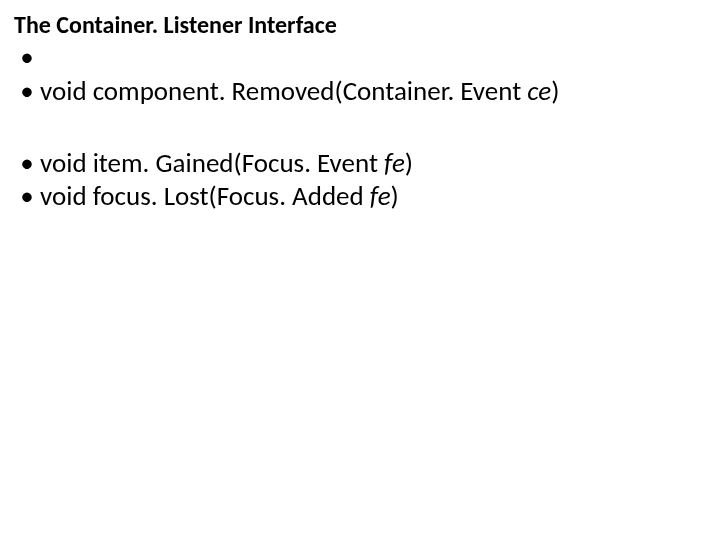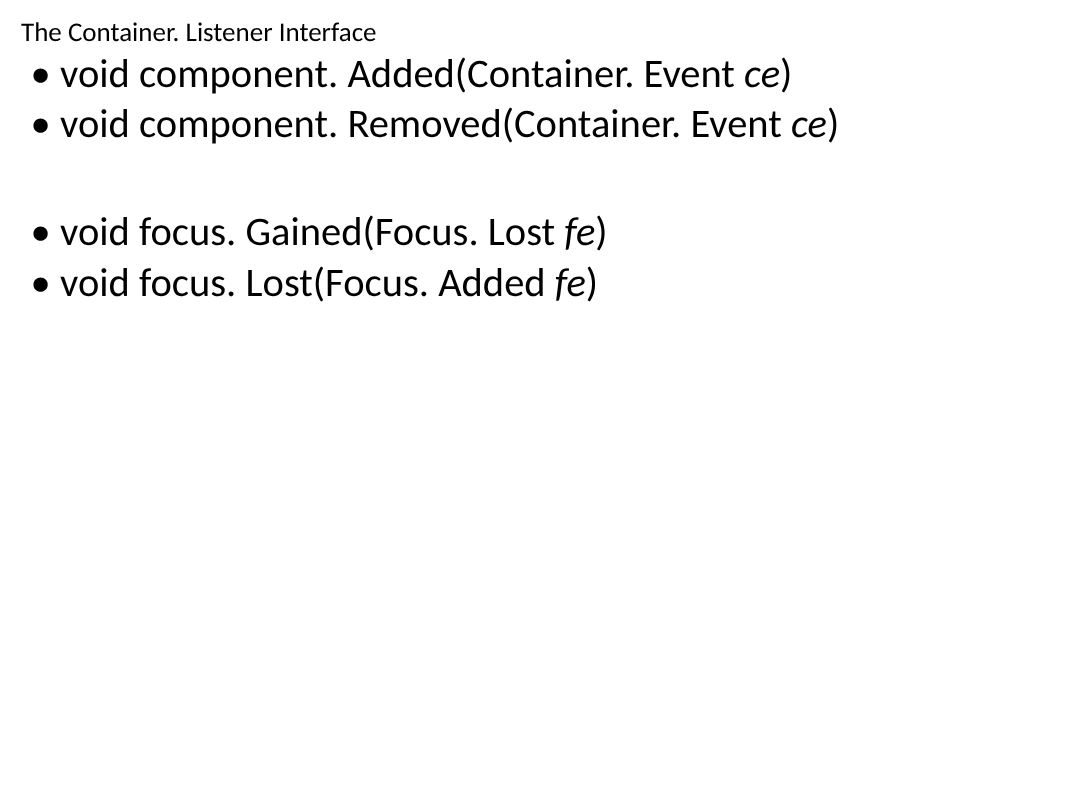--- a/index.html
+++ b/index.html
@@ -14,22 +14,22 @@
   .slide {
     box-sizing: border-box;
     width: 720px;
     height: 540px;
     padding: 10px 14px 0 14px;
   }
   .block {
     margin-bottom: 38px;
   }
   .heading {
-    font-weight: 400;
-    font-size: 18px;
+    font-weight: 700;
+    font-size: 24px;
     line-height: 1.25;
   }
   .line {
     font-size: 27px;
     line-height: 1.25;
     display: flex;
     align-items: baseline;
   }
   .bullet-dot {
     display: inline-block;
@@ -46,37 +46,34 @@
 </style>
 </head>
 <body>
 
 <div class="slide">
 
   <div class="block">
     <div class="heading">The Container. Listener Interface</div>
     <div class="line indent">
       <span class="bullet-dot">•</span>
-      <span>
-        <span>void component. Added(Container. Event </span><span class="param">ce</span><span>)</span>
-      </span>
     </div>
     <div class="line indent">
       <span class="bullet-dot">•</span>
       <span>
         <span>void component. Removed(Container. Event </span><span class="param">ce</span><span>)</span>
       </span>
     </div>
   </div>
 
   <div class="block">
     <div class="line indent">
       <span class="bullet-dot">•</span>
       <span>
-        <span>void focus. Gained(Focus. Lost </span><span class="param">fe</span><span>)</span>
+        <span>void item. Gained(Focus. Event </span><span class="param">fe</span><span>)</span>
       </span>
     </div>
     <div class="line indent">
       <span class="bullet-dot">•</span>
       <span>
         <span>void focus. Lost(Focus. Added </span><span class="param">fe</span><span>)</span>
       </span>
     </div>
   </div>
 

